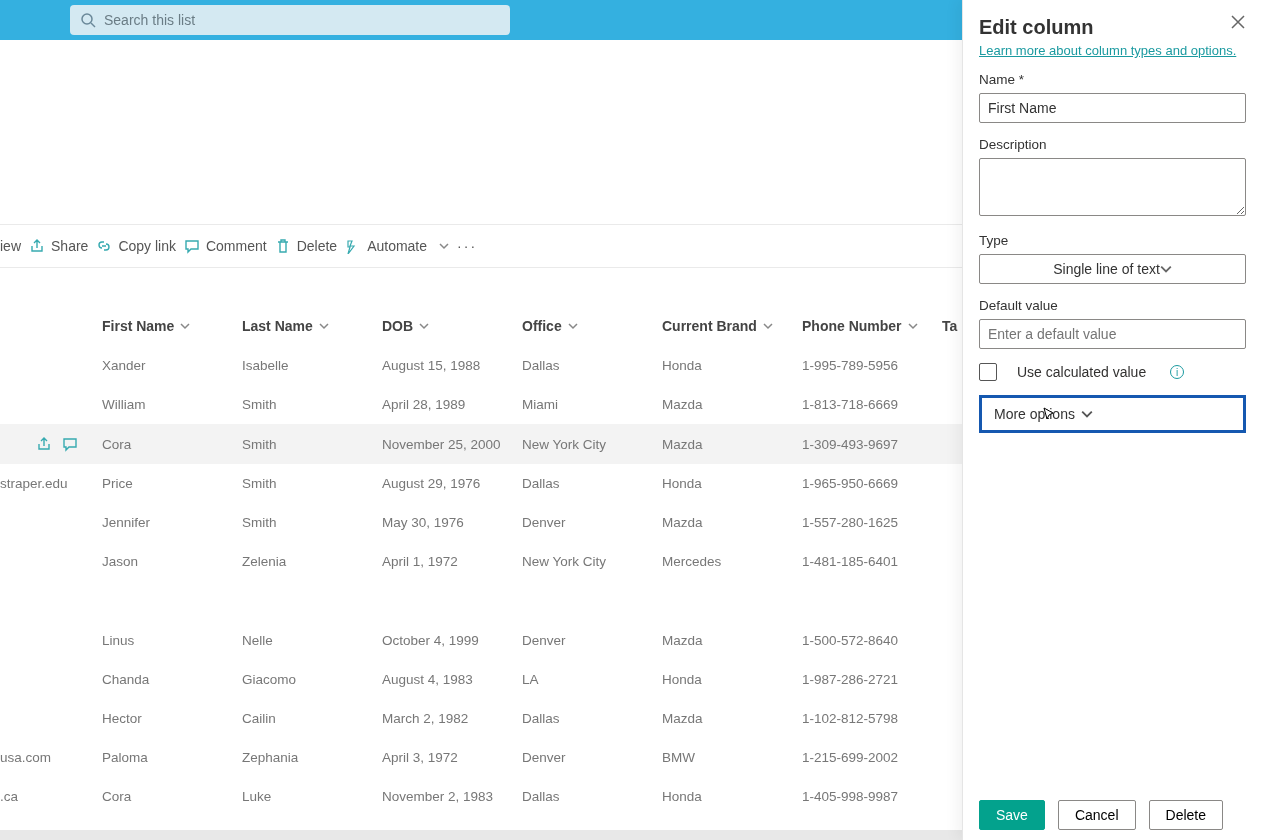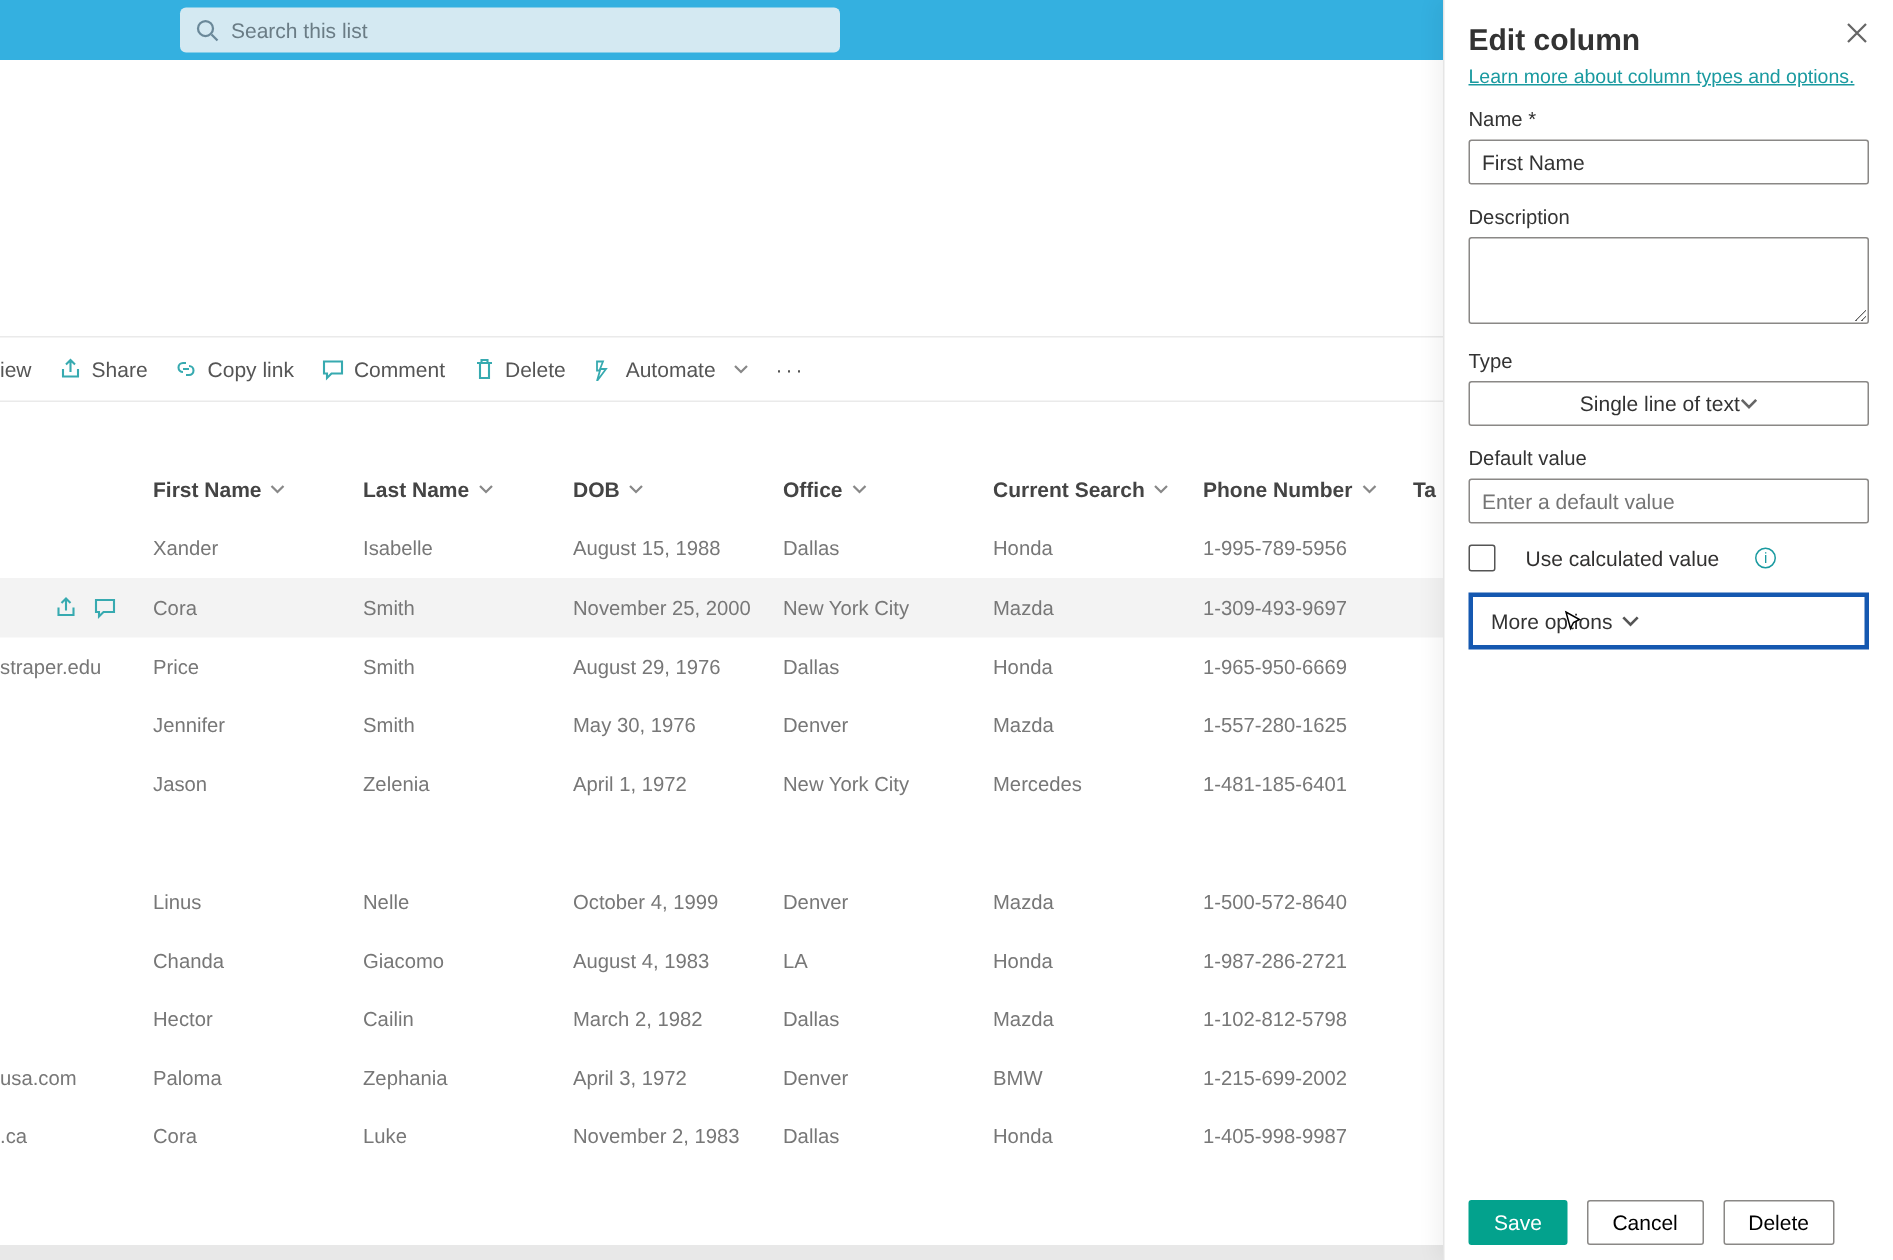--- a/index.html
+++ b/index.html
@@ -11,21 +11,21 @@
     height: 840px;
     overflow: hidden;
     position: relative;
   }
   
   .topbar {
     height: 40px;
     background: #34b0e0;
     display: flex;
     align-items: center;
-    padding: 0 10px 0 120px;
+    padding: 0 10px 0 70px;
   }
   .search-wrap {
     background: #d4e9f2;
     border-radius: 4px;
     height: 30px;
     width: 440px;
     display: flex;
     align-items: center;
     padding: 0 10px;
     color: #6a7c85;
@@ -36,21 +36,21 @@
     font-size: 14px; color:#4a5a62; width: 100%;
   }
   .search-wrap input::placeholder { color:#6a7c85; }
   .commandbar {
     height: 44px;
     border-top: 1px solid #eaeaea;
     border-bottom: 1px solid #eaeaea;
     margin-top: 92px;
     display:flex;
     align-items:center;
-    gap: 18px;
+    gap: 8px;
     padding-left: 0;
     color:#666;
   }
   .commandbar .cmd { display:flex; align-items:center; gap:6px; color:#555; font-size:14px; cursor:pointer;}
   .cmd svg { color:#37aab0; }
   
   .table-wrap { margin-top: 38px; }
   table { width: 100%; border-collapse: collapse; table-layout:fixed; }
   th {
     text-align:left;
@@ -237,38 +237,48 @@
             </svg></th>
         <th class="ch"><span>Last Name</span><svg class="chev" width="10" height="10" viewBox="0 0 10 10">
               <path d="M1 3l4 4 4-4" stroke="#888" stroke-width="1.5" fill="none"></path>
             </svg></th>
         <th class="ch"><span>DOB</span><svg class="chev" width="10" height="10" viewBox="0 0 10 10">
               <path d="M1 3l4 4 4-4" stroke="#888" stroke-width="1.5" fill="none"></path>
             </svg></th>
         <th class="ch"><span>Office</span><svg class="chev" width="10" height="10" viewBox="0 0 10 10">
               <path d="M1 3l4 4 4-4" stroke="#888" stroke-width="1.5" fill="none"></path>
             </svg></th>
-        <th class="ch"><span>Current Search</span><svg class="chev" width="10" height="10" viewBox="0 0 10 10">
+        <th class="ch"><span>Current Brand</span><svg class="chev" width="10" height="10" viewBox="0 0 10 10">
               <path d="M1 3l4 4 4-4" stroke="#888" stroke-width="1.5" fill="none"></path>
             </svg></th>
         <th class="ch"><span>Phone Number</span><svg class="chev" width="10" height="10" viewBox="0 0 10 10">
               <path d="M1 3l4 4 4-4" stroke="#888" stroke-width="1.5" fill="none"></path>
             </svg></th>
         <th class="col-ta"><span>Ta</span></th>
       </tr>
     </thead>
     <tbody id="tbody1">
         <tr>
           <td class="pre-col-left"><span class="left-snippet"></span></td>
           <td>Xander</td>
           <td>Isabelle</td>
           <td>August 15, 1988</td>
           <td>Dallas</td>
           <td>Honda</td>
           <td>1-995-789-5956</td>
+          <td></td>
+        </tr>
+        <tr>
+          <td class="pre-col-left"><span class="left-snippet"></span></td>
+          <td>William</td>
+          <td>Smith</td>
+          <td>April 28, 1989</td>
+          <td>Miami</td>
+          <td>Mazda</td>
+          <td>1-813-718-6669</td>
           <td></td>
         </tr>
         <tr class="selected">
           <td class="pre-col-left">
             <div class="rowicons">
               <svg width="16" height="16" viewBox="0 0 16 16">
                 <path d="M3 8v5h10V8M8 2v8M5 5l3-3 3 3" stroke="#37aab0" stroke-width="1.4" fill="none"></path>
               </svg>
               <svg width="16" height="16" viewBox="0 0 16 16">
                 <path d="M2 3h12v8H7l-3 3v-3H2z" stroke="#37aab0" stroke-width="1.4" fill="none"></path>

